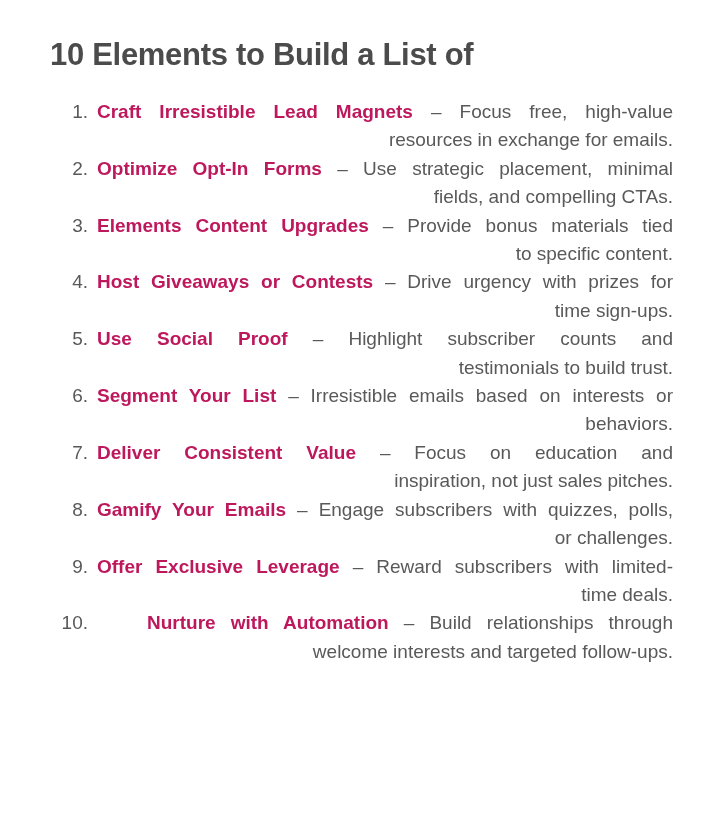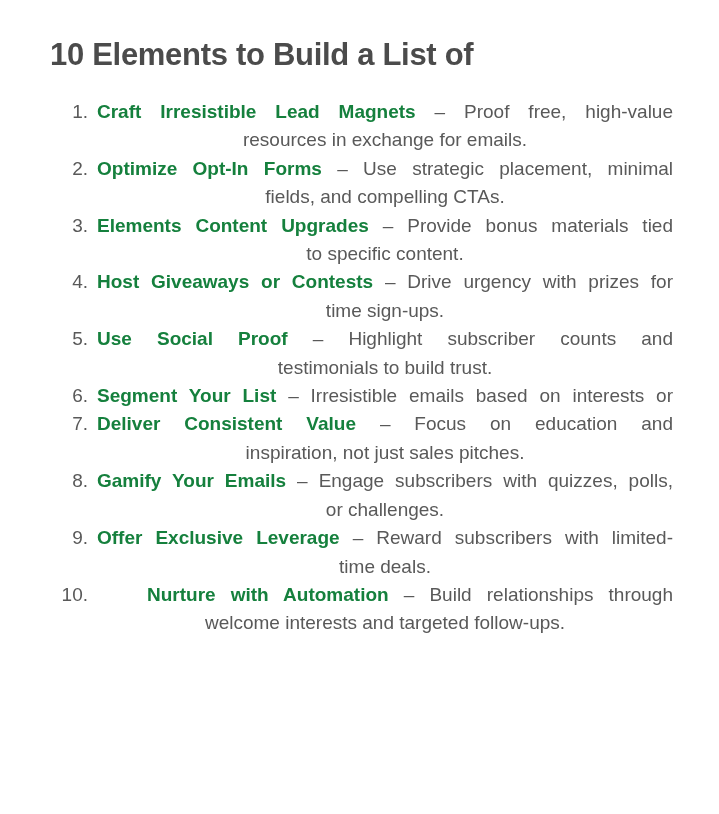--- a/index.html
+++ b/index.html
@@ -44,44 +44,44 @@
   .num {
     position: absolute;
     left: 0;
     top: 0;
     width: 71px;
     text-align: right;
     color: #595959;
   }
   .item-bold {
     font-weight: 700;
-    color: #15803d;
+    color: #be185d;
   }
   .l1 {
     text-align: justify;
     text-align-last: justify;
   }
   .l1.tab-indent {
     text-indent: 50px;
   }
   .l2 {
-    text-align: center;
+    text-align: right;
   }
 </style>
 </head>
 <body>
 
 <div class="page">
   <h1 class="title">
     <span class="title-line">10 Elements to Build a List of</span>
   </h1>
   <ol class="list" id="elements-list">
   <li class="item">
     <span class="num">1.</span>
-    <div class="l1"><b class="item-bold">Craft Irresistible Lead Magnets</b><span class="gap"> </span><span class="item-rest">– Proof free, high-value</span></div>
+    <div class="l1"><b class="item-bold">Craft Irresistible Lead Magnets</b><span class="gap"> </span><span class="item-rest">– Focus free, high-value</span></div>
     <div class="l2">resources in exchange for emails.</div>
   </li>
 
   <li class="item">
     <span class="num">2.</span>
     <div class="l1"><b class="item-bold">Optimize Opt-In Forms</b><span class="gap"> </span><span class="item-rest">– Use strategic placement, minimal</span></div>
     <div class="l2">fields, and compelling CTAs.</div>
   </li>
 
   <li class="item">
@@ -98,20 +98,21 @@
 
   <li class="item">
     <span class="num">5.</span>
     <div class="l1"><b class="item-bold">Use Social Proof</b><span class="gap"> </span><span class="item-rest">– Highlight subscriber counts and</span></div>
     <div class="l2">testimonials to build trust.</div>
   </li>
 
   <li class="item">
     <span class="num">6.</span>
     <div class="l1"><b class="item-bold">Segment Your List</b><span class="gap"> </span><span class="item-rest">– Irresistible emails based on interests or</span></div>
+    <div class="l2">behaviors.</div>
   </li>
 
   <li class="item">
     <span class="num">7.</span>
     <div class="l1"><b class="item-bold">Deliver Consistent Value</b><span class="gap"> </span><span class="item-rest">– Focus on education and</span></div>
     <div class="l2">inspiration, not just sales pitches.</div>
   </li>
 
   <li class="item">
     <span class="num">8.</span>

